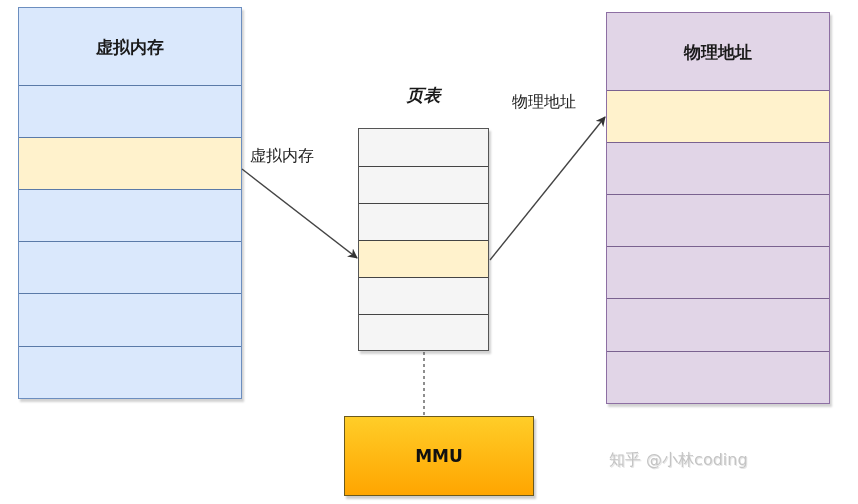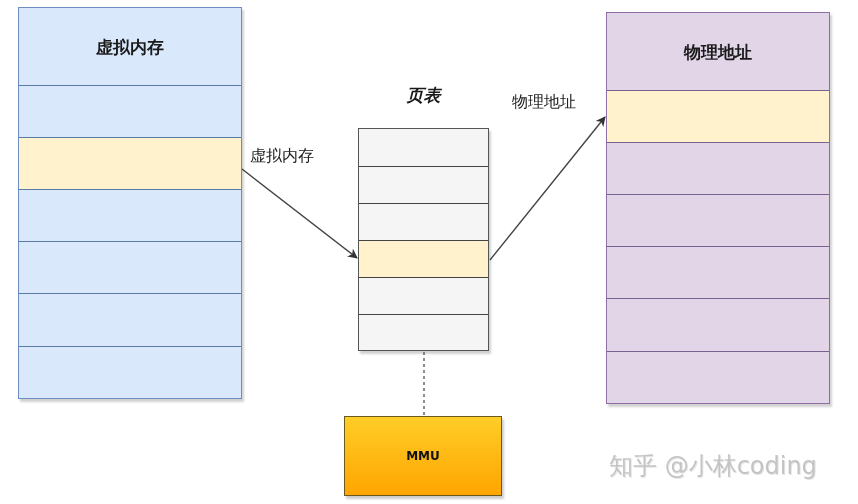--- a/index.html
+++ b/index.html
@@ -10,25 +10,25 @@
   .title { position: absolute; left: 0; right: 0; text-align: center; font-weight: bold;
            font-size: 17px; color: #1a1a1a; }
   .label { position: absolute; font-size: 16px; color: #222; white-space: nowrap; }
   #virt { left: 18px; top: 7px; width: 224px; height: 392px; background: #dae8fc; border: 1.5px solid #6c8ebf; }
   #virt .cell { border-top: 1.5px solid #5a7aa8; }
   #phys { left: 606px; top: 12px; width: 224px; height: 392px; background: #e1d5e7; border: 1.5px solid #8d6fa3; }
   #phys .cell { border-top: 1.5px solid #7a6290; }
   #pt { left: 358px; top: 128px; width: 131px; height: 223px; background: #f5f5f5; border: 1.5px solid #555; }
   #pt .cell { border-top: 1.5px solid #444; }
   .hl { background: #fff2cc; }
-  #mmu { position: absolute; left: 344px; top: 416px; width: 158px; height: 80px; box-sizing: border-box;
+  #mmu { position: absolute; left: 344px; top: 416px; width: 190px; height: 80px; box-sizing: border-box;
          border: 1.5px solid #6b5a1e; background: linear-gradient(#ffcd28, #ffa500);
          box-shadow: 2px 3px 2px rgba(0,0,0,0.2); display: flex; align-items: center; justify-content: center;
-         font-weight: bold; font-size: 12px; color: #111; }
-  #watermark { position: absolute; left: 609px; top: 450px; font-size: 24px; color: #c4c4c4; white-space: nowrap;
+         font-weight: bold; font-size: 17px; color: #111; }
+  #watermark { position: absolute; left: 609px; top: 450px; font-size: 16px; color: #c4c4c4; white-space: nowrap;
                text-shadow: 1px 1px 0 #e6e6e6; }
   svg#lines { position: absolute; left: 0; top: 0; width: 858px; height: 504px; pointer-events: none; }
 </style>
 </head>
 <body>
 
 <div id="virt" class="col">
   <div class="cell" style="top:0;height:77px;border-top:none;">
     <div class="title" style="top:28px;">虚拟内存</div>
   </div>

